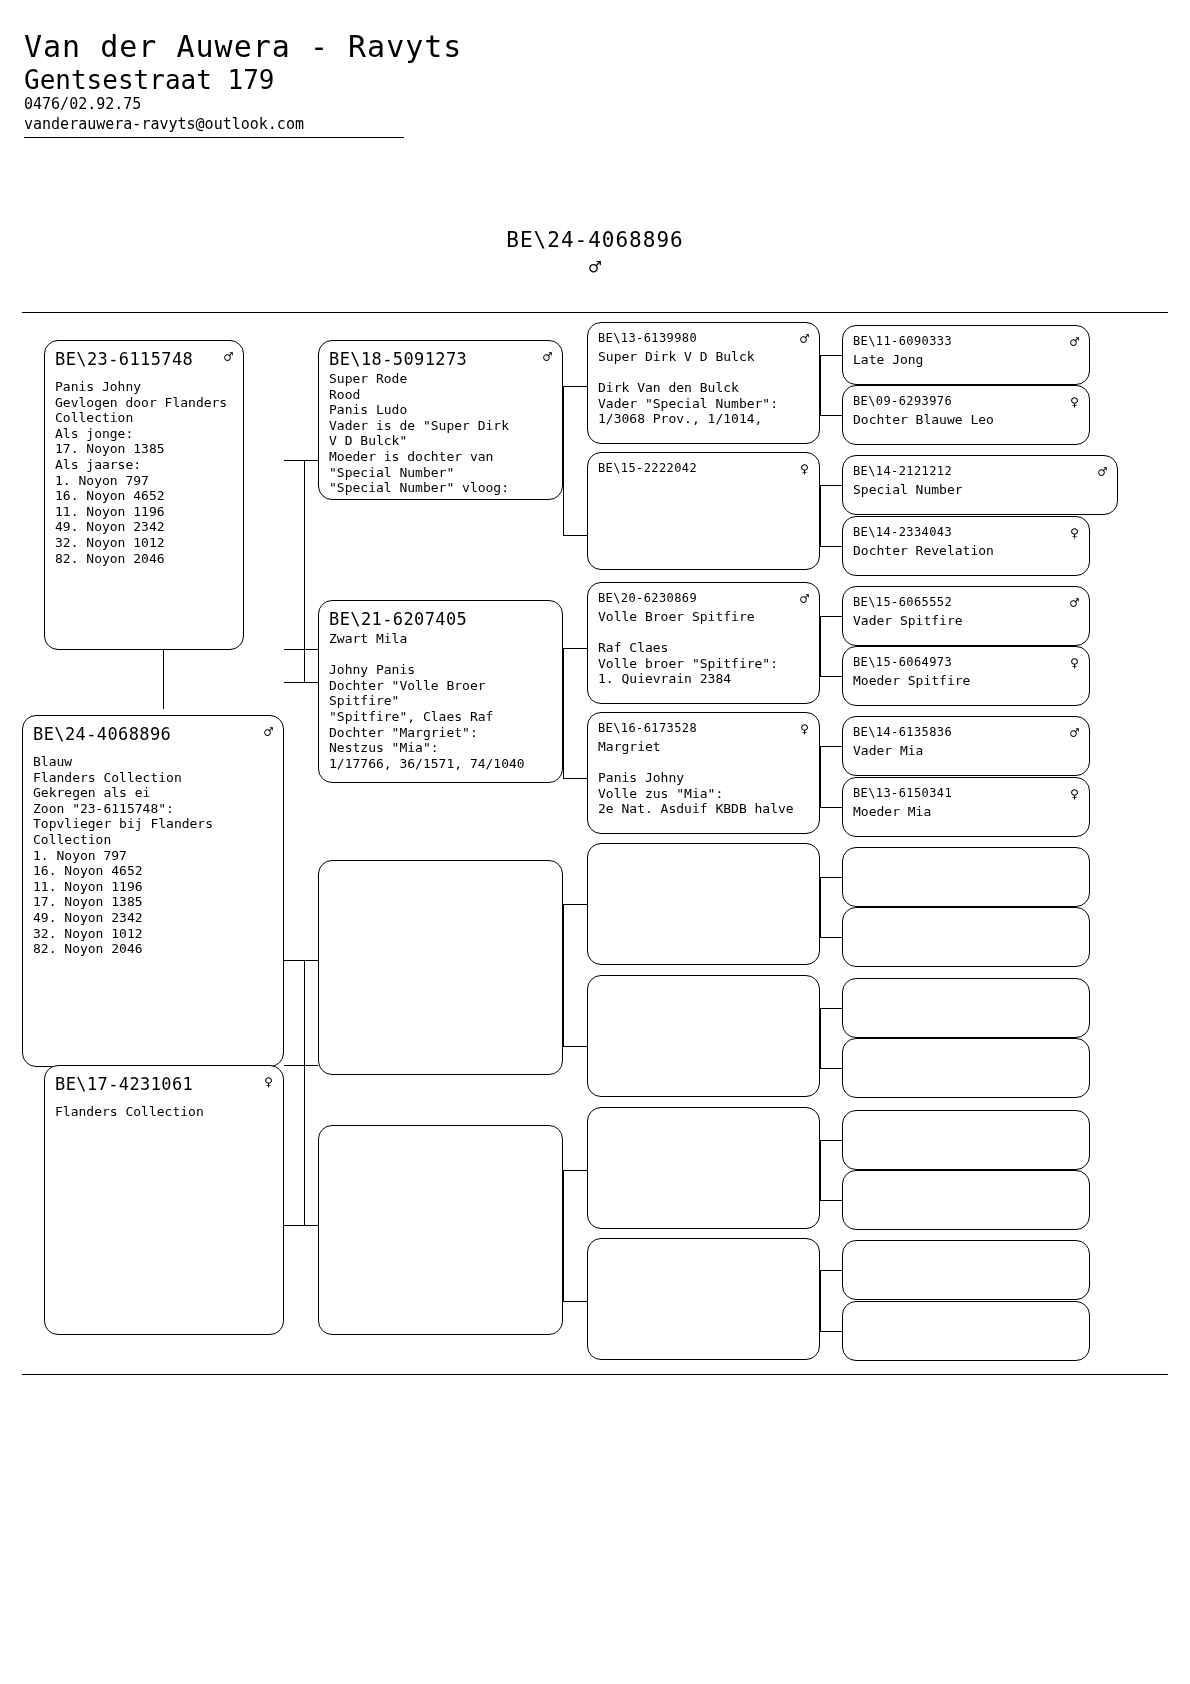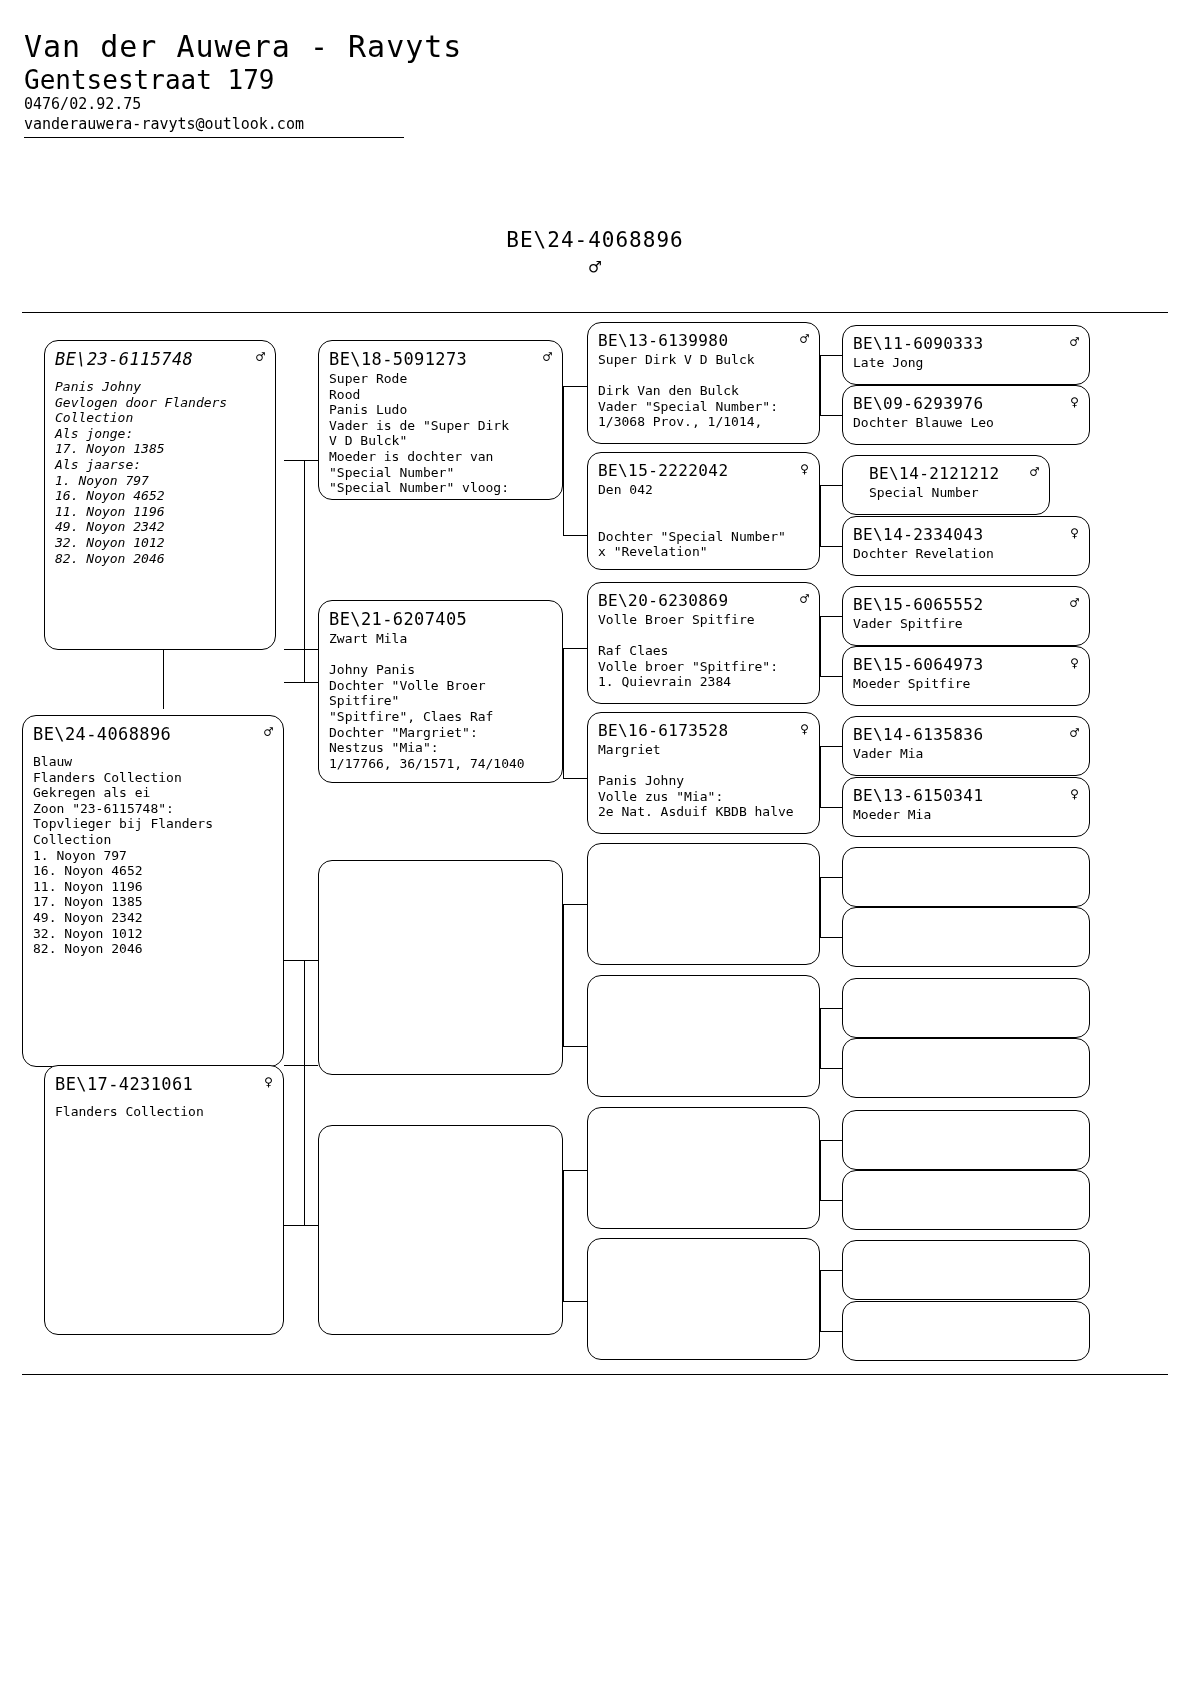--- a/index.html
+++ b/index.html
@@ -92,21 +92,21 @@
     background: #fff;
     overflow: hidden;
   }
   .box .bhead {
     display: flex;
     align-items: flex-start;
     justify-content: space-between;
     padding: 8px 10px 0 10px;
   }
   .box .bring {
-    font-size: 16px;
+    font-size: 12px;
     letter-spacing: 0.4px;
     white-space: pre;
   }
   .box .bring.big {
     font-size: 17px;
   }
   .box .bsex {
     font-size: 15px;
     line-height: 16px;
     padding-left: 6px;
@@ -223,21 +223,21 @@
 Collection
 1. Noyon 797
 16. Noyon 4652
 11. Noyon 1196
 17. Noyon 1385
 49. Noyon 2342
 32. Noyon 1012
 82. Noyon 2046</div>
 </div>
 
-<div class="box" style="left:44px; top:340px; width:232px; height:310px;font-style:italic;">
+<div class="box" style="left:44px; top:340px; width:200px; height:310px;">
   <div class="bhead">
     <span class="bring big">BE\23-6115748</span>
     <span class="bsex">♂</span>
   </div>
   <div class="btext gap">Panis Johny
 Gevlogen door Flanders
 Collection
 Als jonge:
 17. Noyon 1385
 Als jaarse:
@@ -315,25 +315,20 @@
 Dirk Van den Bulck
 Vader "Special Number":
 1/3068 Prov., 1/1014,</div>
 </div>
 
 <div class="box" style="left:587px; top:452px; width:233px; height:118px;">
   <div class="bhead">
     <span class="bring">BE\15-2222042</span>
     <span class="bsex">♀</span>
   </div>
-  <div class="btext">Den 042
-
-
-Dochter "Special Number"
-x "Revelation"</div>
 </div>
 
 <div class="box" style="left:587px; top:582px; width:233px; height:122px;">
   <div class="bhead">
     <span class="bring">BE\20-6230869</span>
     <span class="bsex">♂</span>
   </div>
   <div class="btext">Volle Broer Spitfire
 
 Raf Claes
@@ -394,21 +389,21 @@
 </div>
 
 <div class="box" style="left:842px; top:385px; width:248px; height:60px;">
   <div class="bhead">
     <span class="bring">BE\09-6293976</span>
     <span class="bsex">♀</span>
   </div>
   <div class="btext">Dochter Blauwe Leo</div>
 </div>
 
-<div class="box" style="left:842px; top:455px; width:208px; height:60px;padding-left:16px;">
+<div class="box" style="left:842px; top:455px; width:276px; height:60px;">
   <div class="bhead">
     <span class="bring">BE\14-2121212</span>
     <span class="bsex">♂</span>
   </div>
   <div class="btext">Special Number</div>
 </div>
 
 <div class="box" style="left:842px; top:516px; width:248px; height:60px;">
   <div class="bhead">
     <span class="bring">BE\14-2334043</span>

